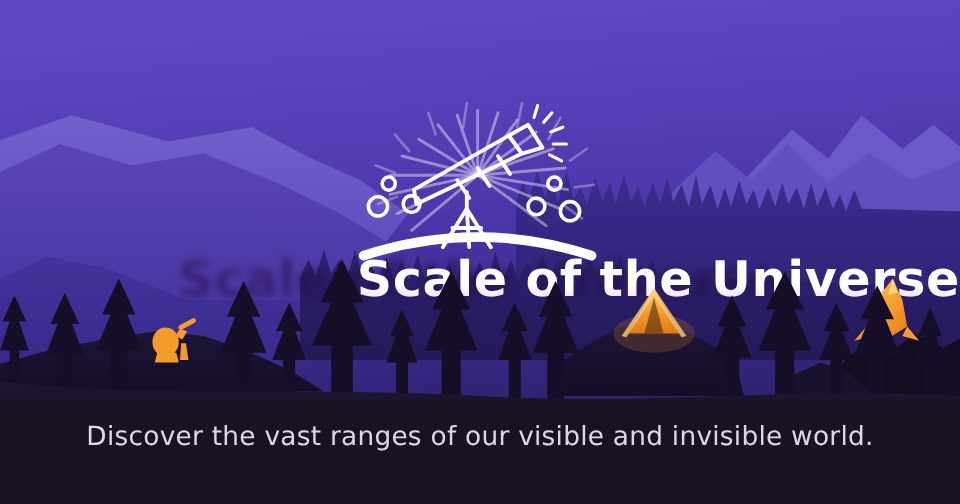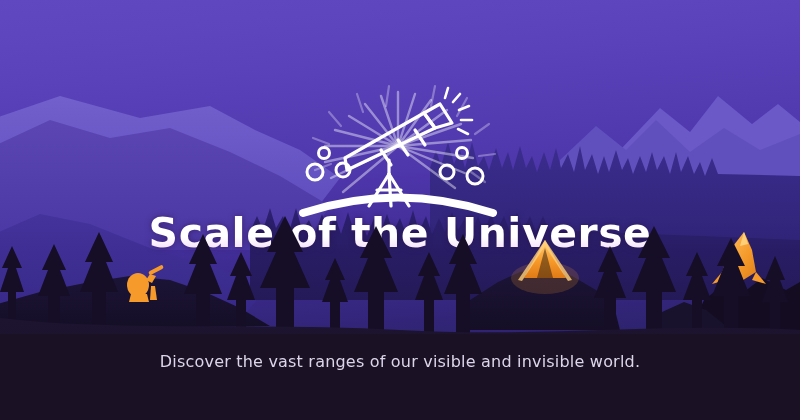--- a/index.html
+++ b/index.html
@@ -35,21 +35,21 @@
     width: 230px;
     height: 140px;
   }
 
   
   #title {
     position: absolute;
     left: 0;
     top: 208px;
     width: 800px;
-    text-align: center;
+    text-align: right;
     font-family: "DejaVu Sans", sans-serif;
     font-size: 41px;
     font-weight: bold;
     letter-spacing: 0.5px;
     color: #ffffff;
     background-image: linear-gradient(180deg, #ffffff 0%, #ffffff 58%, #f5e4fb 80%, #e9c8f2 100%);
     -webkit-background-clip: text;
     background-clip: text;
     -webkit-text-fill-color: transparent;
     text-shadow: none;
@@ -73,21 +73,21 @@
   }
 
   
   #subtitle {
     position: absolute;
     left: 0;
     top: 352px;
     width: 800px;
     text-align: center;
     font-family: "DejaVu Sans", sans-serif;
-    font-size: 16px;
+    font-size: 22px;
     font-weight: 400;
     color: #ddd6ea;
     letter-spacing: 0.2px;
     white-space: nowrap;
     user-select: none;
   }
 </style>
 </head>
 <body>
 

